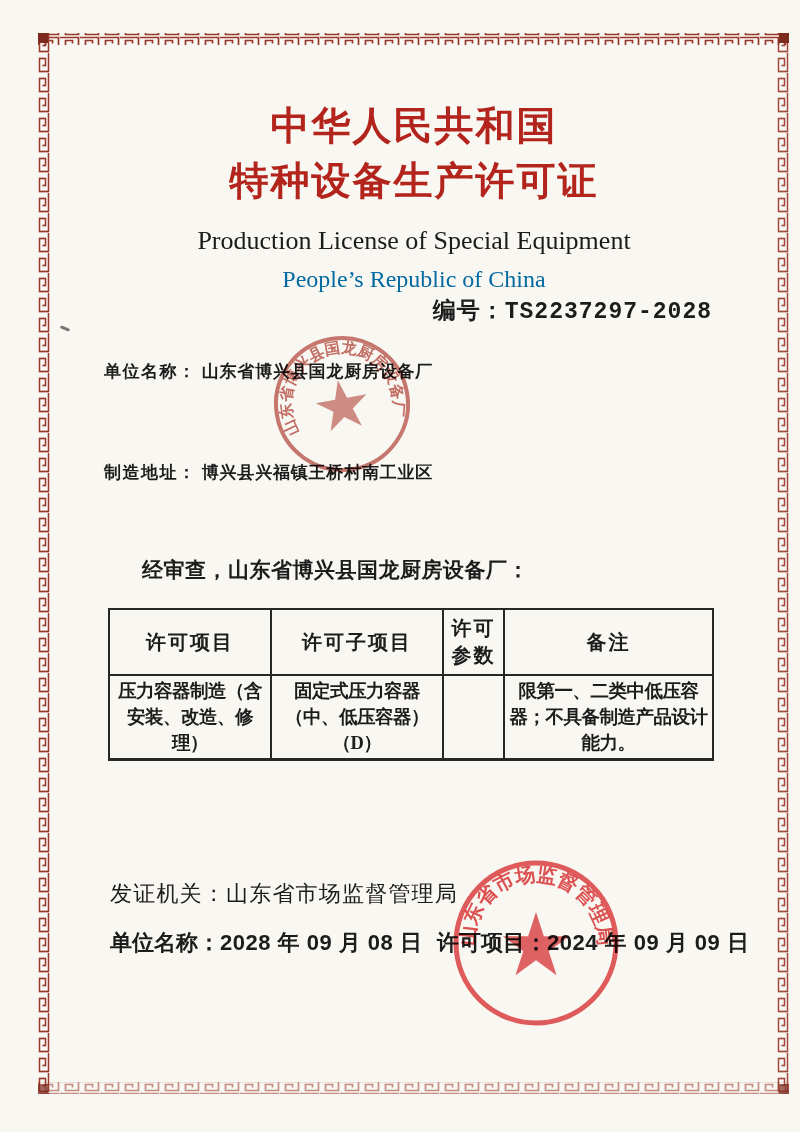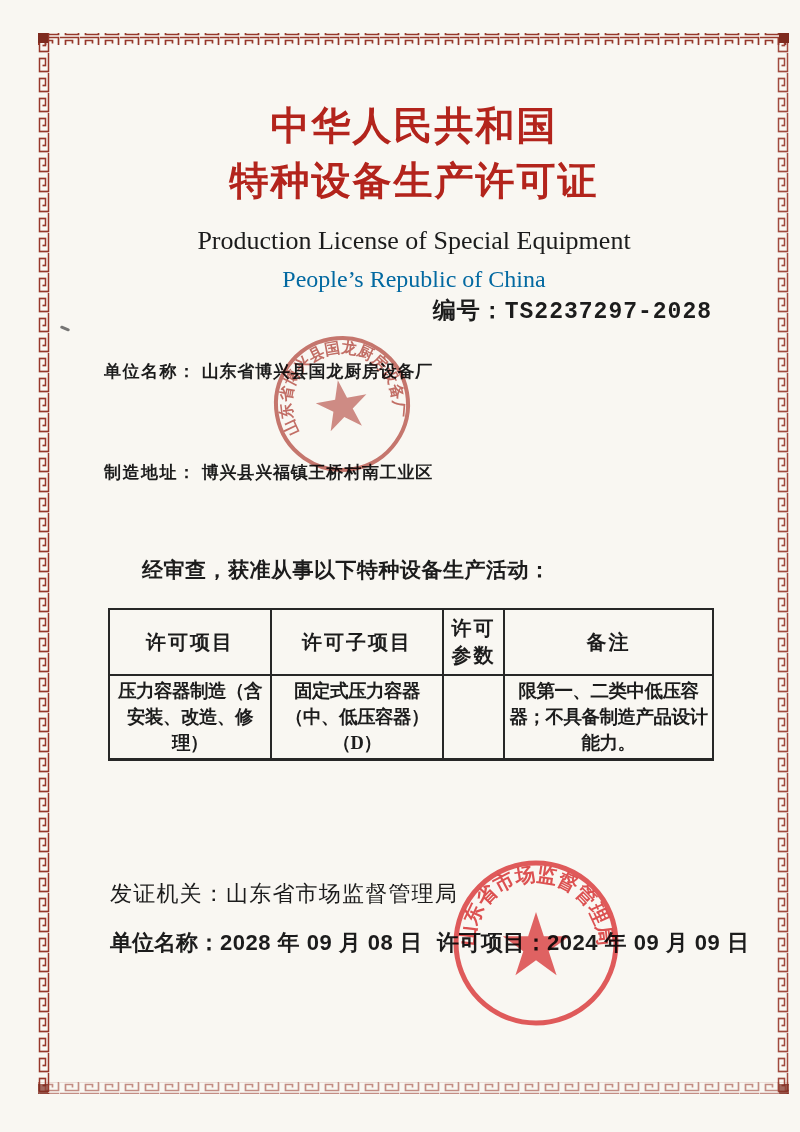--- a/index.html
+++ b/index.html
@@ -105,21 +105,21 @@
 
   <div class="field-line" style="top:360px">
     <span class="field-label">单位名称：</span>
     <span class="field-value">山东省博兴县国龙厨房设备厂</span>
   </div>
   <div class="field-line" style="top:461px">
     <span class="field-label">制造地址：</span>
     <span class="field-value">博兴县兴福镇王桥村南工业区</span>
   </div>
 
-  <div class="intro-line">经审查，获准从事以下特种设备生产活动：</div>
+  <div class="intro-line">经审查，山东省博兴县国龙厨房设备厂：</div>
 
   <table class="permit-table">
     <colgroup>
       <col style="width:162px">
         <col style="width:172px">
         <col style="width:61px">
         <col style="width:209px">
     </colgroup>
     <thead>
       <tr>

